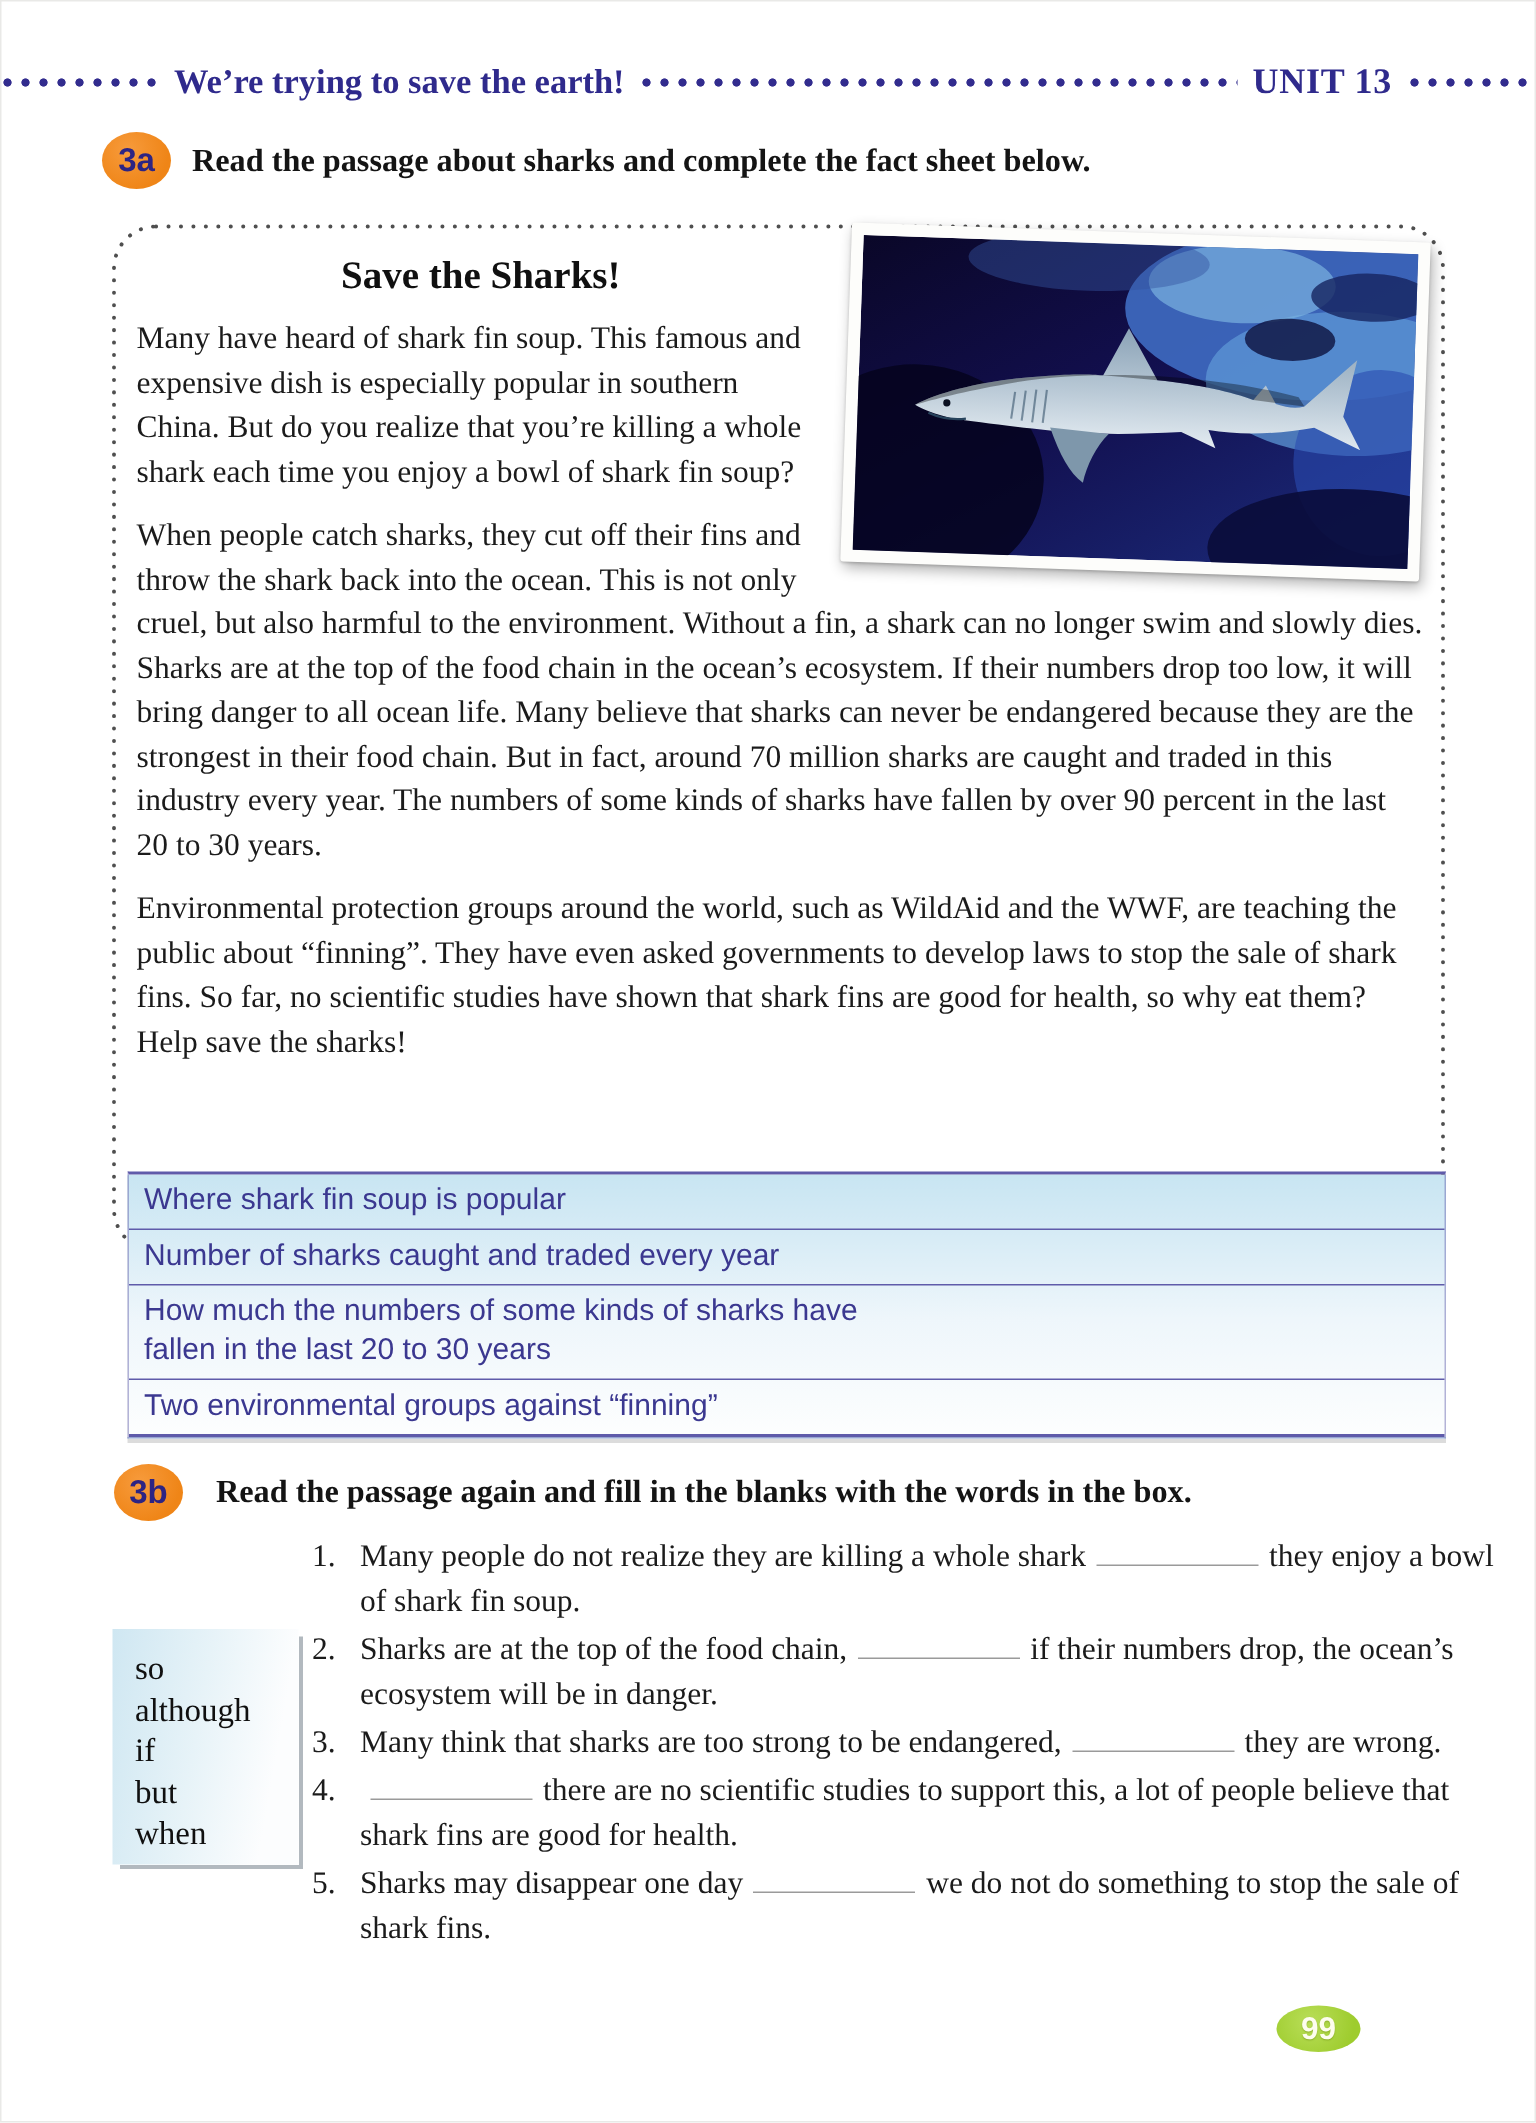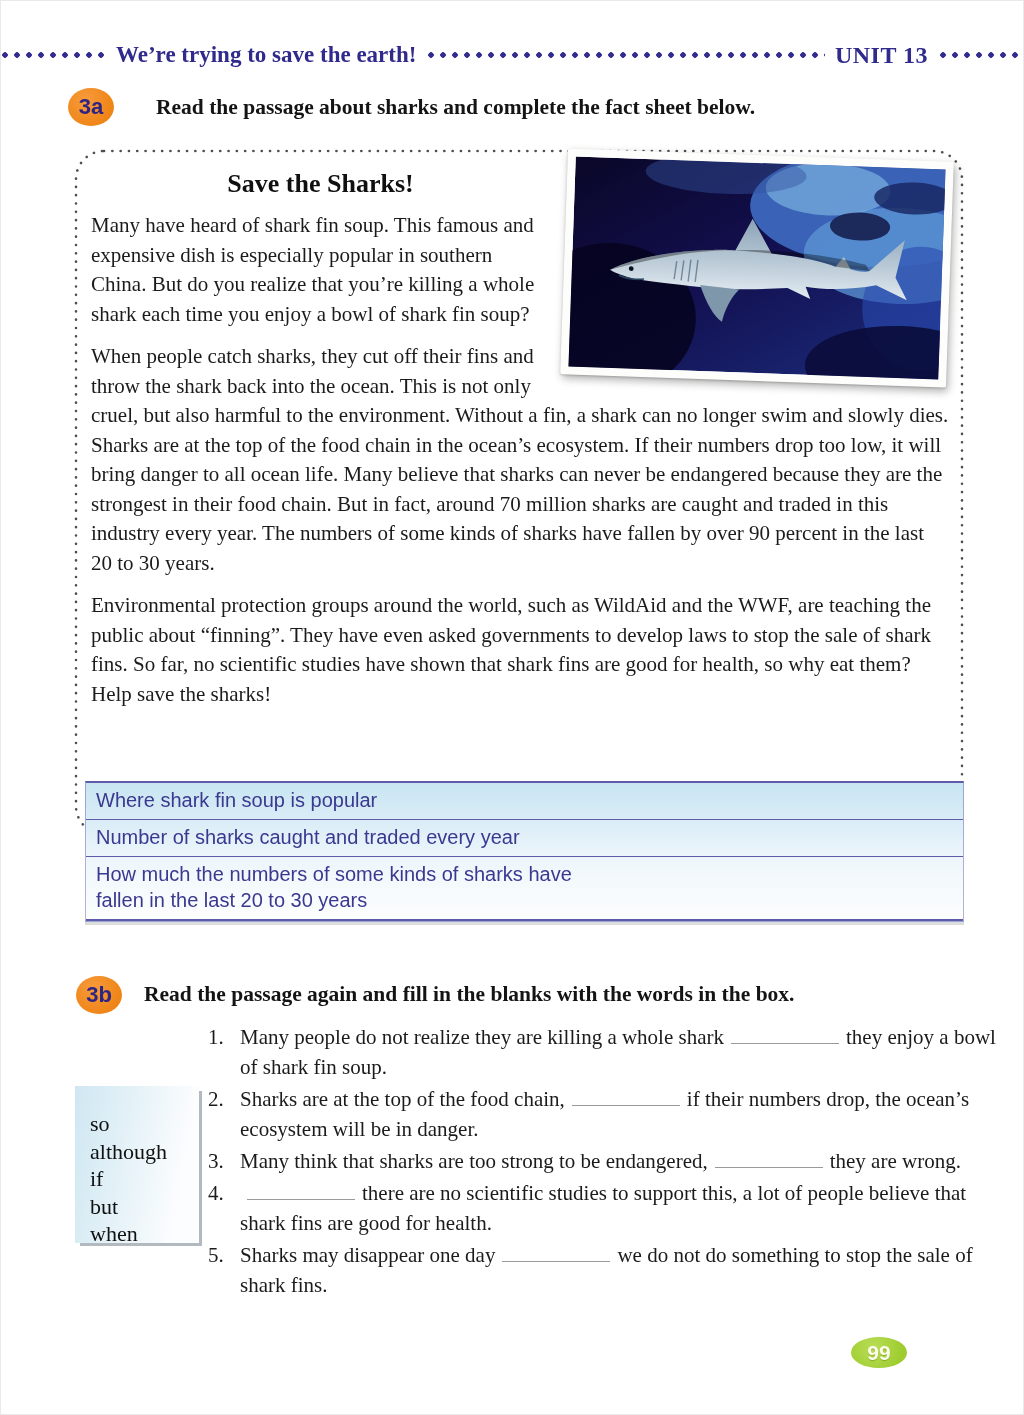--- a/index.html
+++ b/index.html
@@ -36,21 +36,21 @@
     position:absolute; width:46px; height:38px; border-radius:50%;
     background:radial-gradient(circle at 38% 32%, #f79b3c, #ef8517 70%);
     display:grid; place-items:center;
     font-family:"Liberation Sans", sans-serif; font-weight:800; font-size:22px; color:#2d2483;
   }
   .badge-3a { left:68px; top:88px; }
   .badge-3b { left:76px; top:976px; }
   .task-instr {
     position:absolute; font-weight:700; font-size:21.5px; color:#141414; white-space:nowrap;
   }
-  .instr-3a { left:156px; top:95px; }
+  .instr-3a { left:128px; top:95px; }
   .instr-3b { left:144px; top:982px; }
 
   
   .passage-box { position:absolute; left:72px; top:147px; width:894px; height:691px; }
   .passage-border { position:absolute; left:0; top:0; }
   .passage-content {
     position:absolute; left:0; top:0; right:0; bottom:0;
     padding:16px 16px 0 19px; box-sizing:border-box;
   }
   .photo {
@@ -84,21 +84,21 @@
     min-height:33px;
   }
   .frow-tall .flabel { min-height:62px; }
   .fvalue { flex:1; border-left:1.5px solid #5f5baa; }
 
   
   .word-box {
     position:absolute; left:75px; top:1086px; width:124px; height:157px;
     background:linear-gradient(100deg,#cfe7f2 0%,#e7f3f8 45%,#fcfdfe 82%);
     box-shadow:4px 4px 0 -1px #b2b9bf;
-    padding-top:24px; box-sizing:border-box;
+    padding-top:12px; box-sizing:border-box;
   }
   .word { font-size:22px; line-height:27.5px; padding-left:15px; color:#101010; }
 
   
   .items { position:absolute; left:208px; top:1022px; width:806px; }
   .item { display:flex; margin-bottom:2px; }
   .inum { width:32px; font-size:21px; line-height:30px; color:#1b1b1b; flex:none; }
   .itext { flex:1; font-size:21px; line-height:30px; color:#1b1b1b; }
   .blank {
     display:inline-block; width:108px; height:15px; margin:0 7px;
@@ -193,20 +193,24 @@
       <div class="fvalue"></div>
     </div>
     <div class="frow">
       <div class="flabel">Number of sharks caught and traded every year</div>
       <div class="fvalue"></div>
     </div>
     <div class="frow frow-tall">
       <div class="flabel">How much the numbers of some kinds of sharks have fallen in the last 20 to 30 years</div>
       <div class="fvalue"></div>
     </div>
+    <div class="frow">
+      <div class="flabel">Two environmental groups against “finning”</div>
+      <div class="fvalue"></div>
+    </div>
   </div>
 
   <div class="task-badge badge-3b">3b</div>
   <div class="task-instr instr-3b">Read the passage again and fill in the blanks with the words in the box.</div>
 
   <div class="word-box">
     <div class="word">so</div>
     <div class="word">although</div>
     <div class="word">if</div>
     <div class="word">but</div>

